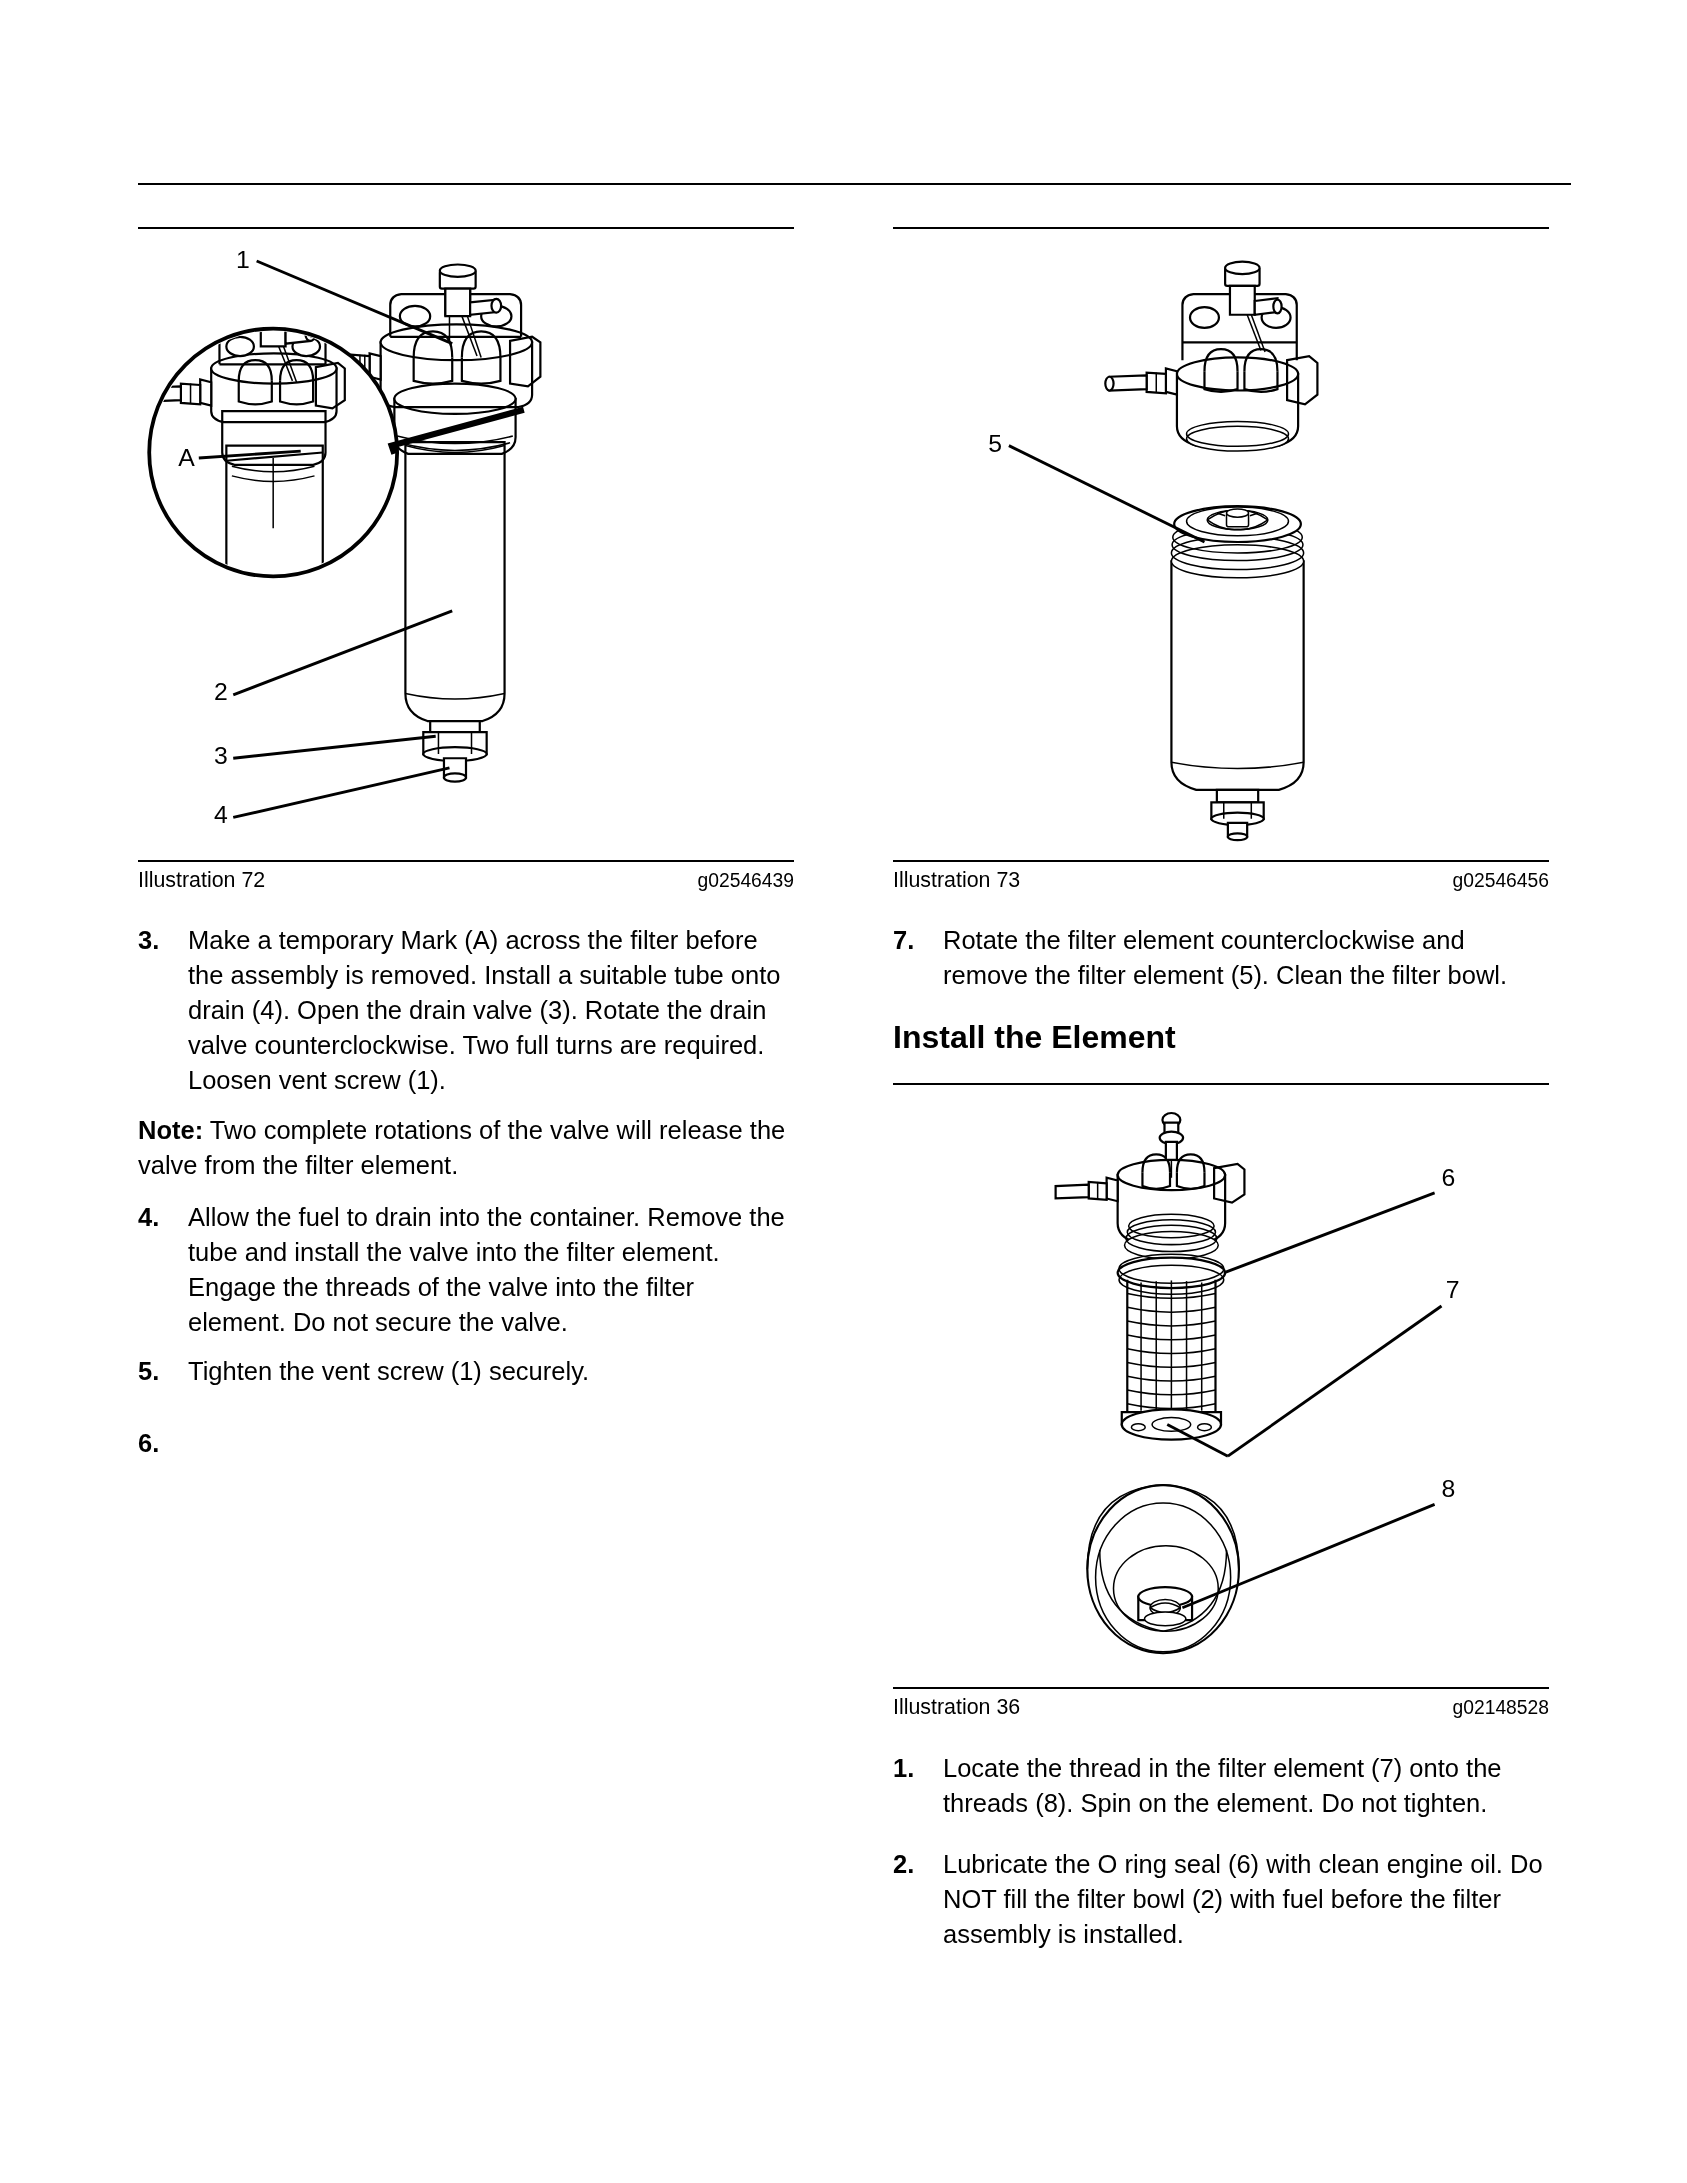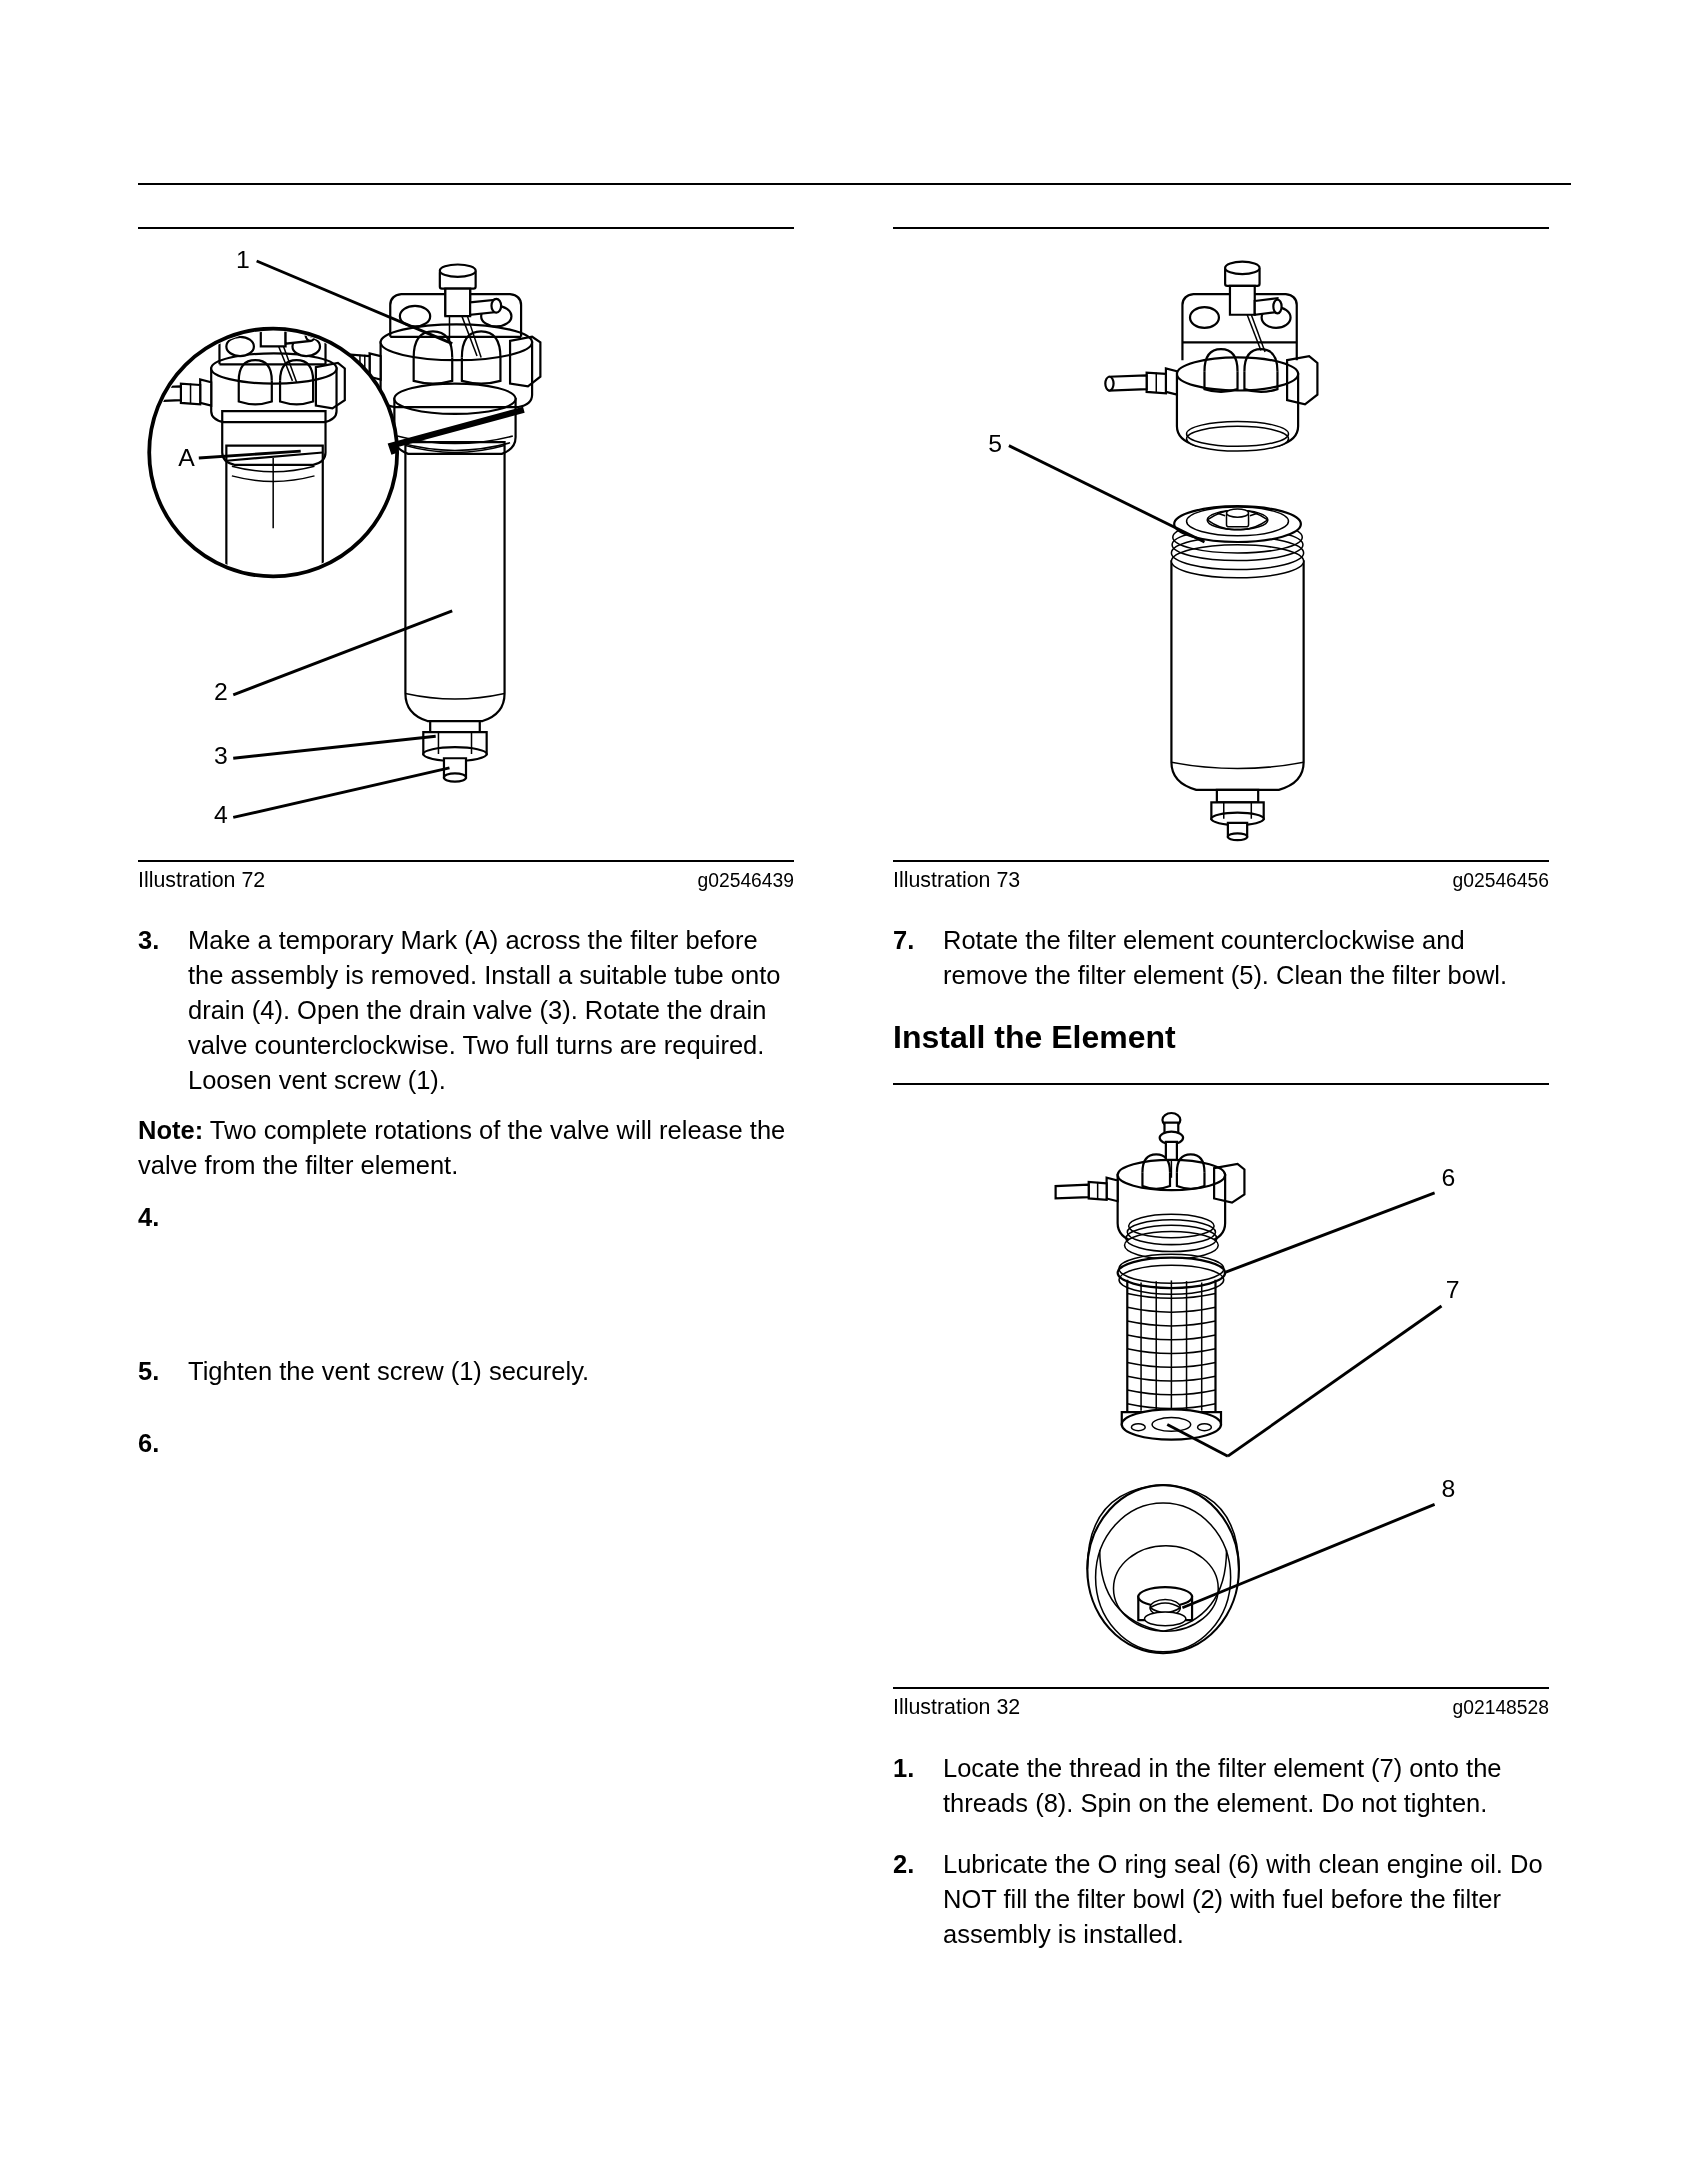--- a/index.html
+++ b/index.html
@@ -321,20 +321,21 @@
       <span class="marker">3.</span>
       <span>Make a temporary Mark (A) across the filter before the assembly is removed. Install a suitable tube onto drain (4). Open the drain valve (3). Rotate the drain valve counterclockwise. Two full turns are required. Loosen vent screw (1).</span>
     </div>
 
     <div class="para" style="top:886px;">
       <span class="note-label">Note:</span><span> Two complete rotations of the valve will release the valve from the filter element.</span>
     </div>
 
     <div class="para numbered" style="top:973px;">
       <span class="marker">4.</span>
+      <span>Allow the fuel to drain into the container. Remove the tube and install the valve into the filter element. Engage the threads of the valve into the filter element. Do not secure the valve.</span>
     </div>
 
     <div class="para numbered" style="top:1127px;">
       <span class="marker">5.</span>
       <span>Tighten the vent screw (1) securely.</span>
     </div>
 
     <div class="para numbered" style="top:1199px;">
       <span class="marker">6.</span>
     </div>
@@ -520,21 +521,21 @@
           <path class="lead" d="M486 524 L398 478"></path>
 
           <text class="callout-num" x="806" y="584" text-anchor="middle">8</text>
           <path class="lead" d="M786 594 L420 744"></path>
         </svg>
       </div>
     </div>
 
     <div class="rule-fig-bottom" style="top:1460px;"></div>
     <div class="fig-caption" style="top:1461px;">
-      <span class="fig-label">Illustration 32</span>
+      <span class="fig-label">Illustration 36</span>
       <span class="fig-gnum">g02148528</span>
     </div>
 
     <div class="para numbered" style="top:1524px;">
       <span class="marker">1.</span>
       <span>Locate the thread in the filter element (7) onto the threads (8). Spin on the element. Do not tighten.</span>
     </div>
 
     <div class="para numbered" style="top:1620px;">
       <span class="marker">2.</span>

